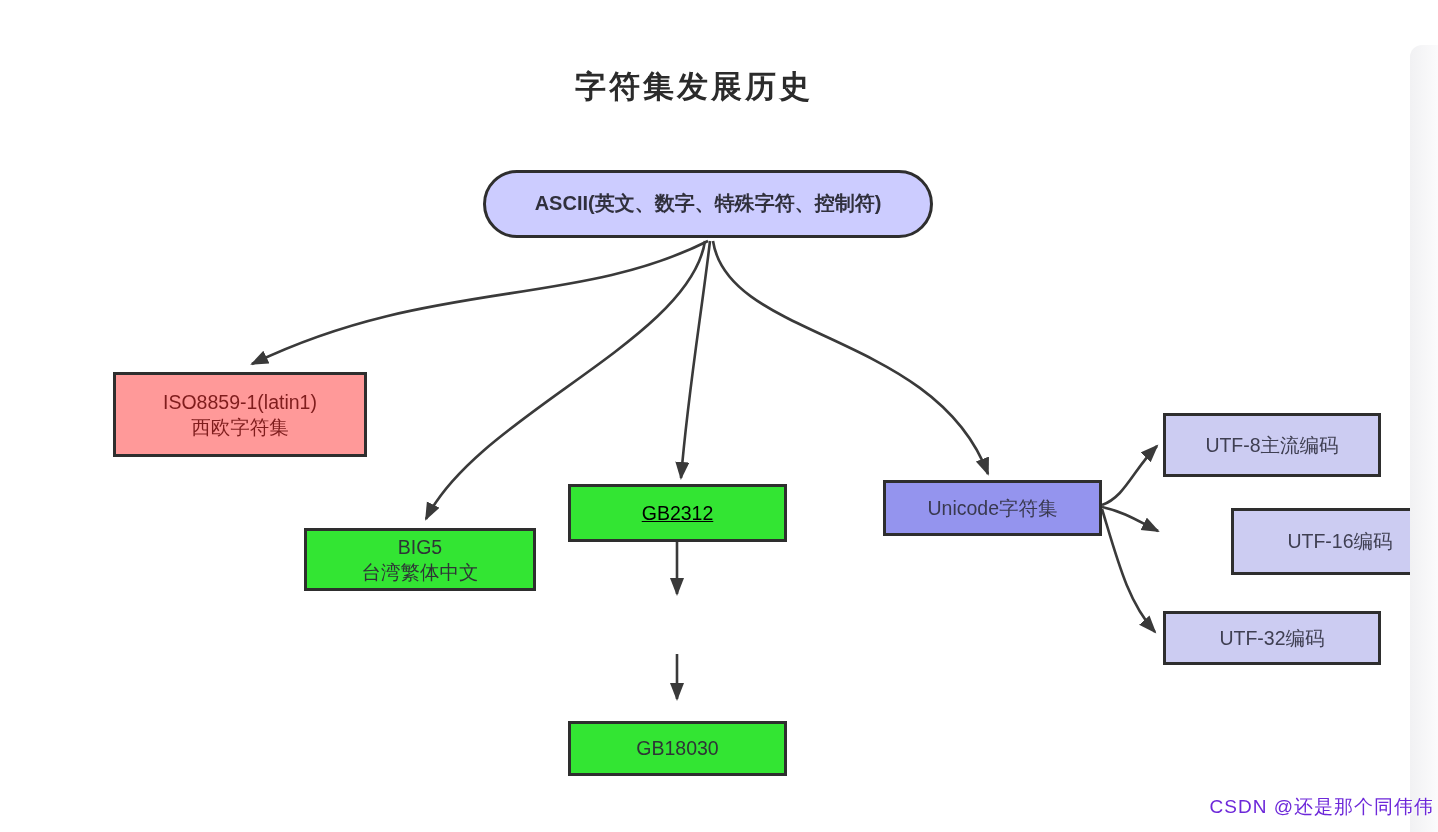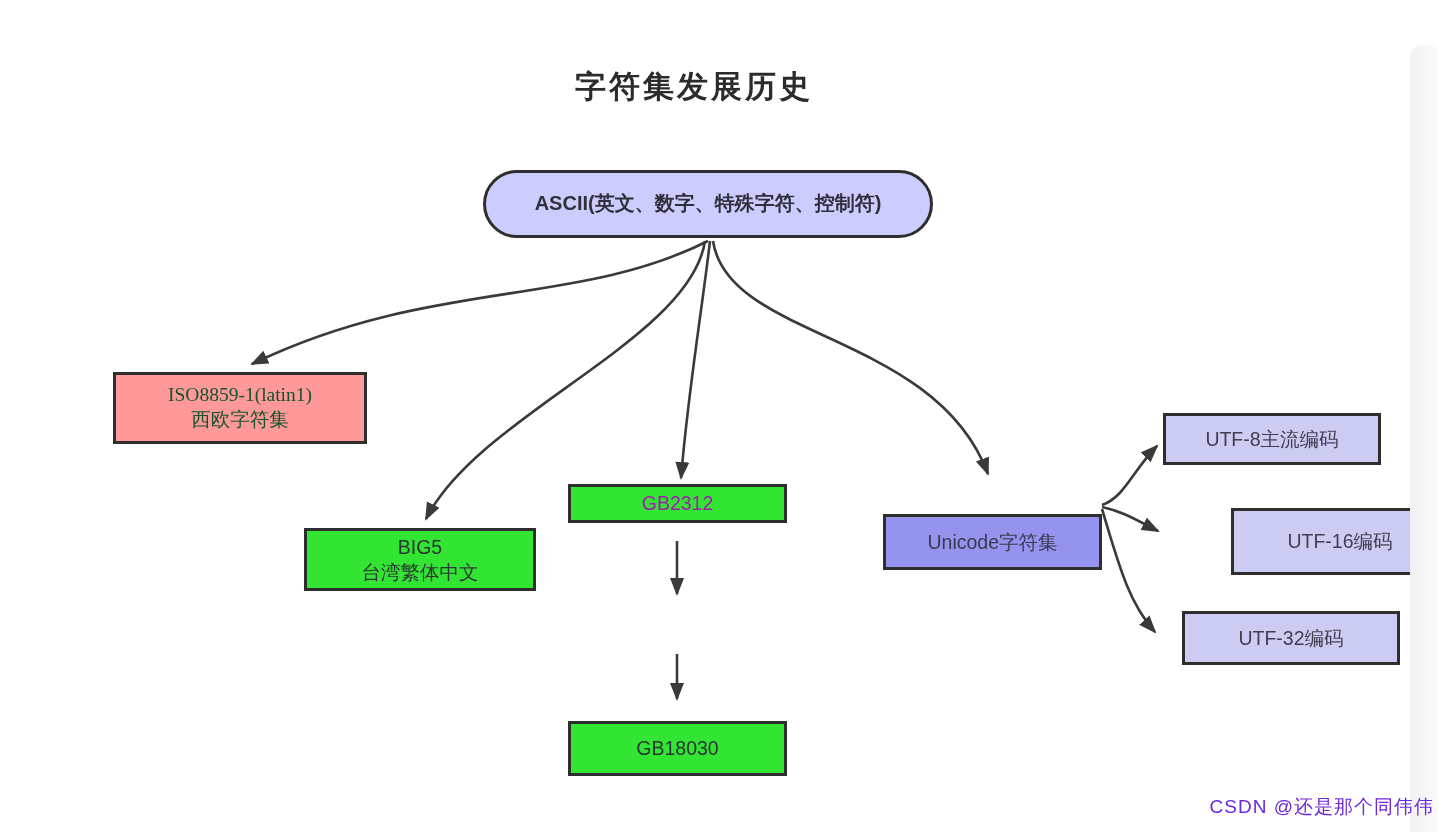--- a/index.html
+++ b/index.html
@@ -14,30 +14,30 @@
   svg.edges{position:absolute;left:0;top:0;pointer-events:none;}
   .node{
     position:absolute;box-sizing:border-box;border:3px solid #2e2e2e;
     display:flex;flex-direction:column;align-items:center;justify-content:center;
     text-align:center;font-size:19.5px;color:#3c3c50;line-height:1.28;white-space:nowrap;
   }
   .node-ascii{
     left:483px;top:170px;width:450px;height:68px;border-radius:34px;
     background:#ccccff;font-weight:bold;font-size:20px;color:#30303d;
   }
-  .node-iso{left:113px;top:372px;width:254px;height:72px;background:#ff9999;color:#14532d;font-family:Liberation Serif, serif;}
+  .node-iso{left:113px;top:372px;width:254px;height:85px;background:#ff9999;color:#7f1d1d;}
   .node-big5{left:304px;top:528px;width:232px;height:63px;background:#33e533;color:#2e3536;text-align:right;}
-  .node-gb2312{left:568px;top:484px;width:219px;height:39px;background:#33e533;color:#a21caf;}
+  .node-gb2312{left:568px;top:484px;width:219px;height:58px;background:#33e533;color:#000000;text-decoration:underline;}
   .node-gbk{left:568px;top:600px;width:219px;height:54px;background:#33e533;color:#2e3536;}
   .node-gb18030{left:568px;top:705px;width:219px;height:55px;background:#33e533;color:#2e3536;margin-top:16px;}
-  .node-unicode{left:883px;top:480px;width:219px;height:56px;background:#9494ee;color:#39394f;margin-top:34px;}
+  .node-unicode{left:883px;top:480px;width:219px;height:56px;background:#9494ee;color:#39394f;}
   .node-utf{background:#ccccf2;color:#3f3f52;}
-  .node-utf8{left:1163px;top:413px;width:218px;height:52px;}
+  .node-utf8{left:1163px;top:413px;width:218px;height:64px;}
   .node-utf16{left:1231px;top:508px;width:218px;height:67px;}
-  .node-utf32{left:1163px;top:611px;width:218px;height:54px;margin-left:19px;}
+  .node-utf32{left:1163px;top:611px;width:218px;height:54px;}
   #page-edge-strip{
     position:absolute;left:1410px;top:45px;width:28px;height:787px;
     background:linear-gradient(to right,#f1f1f3,#fbfbfc);
     border-top-left-radius:12px;
   }
   #watermark{
     position:absolute;top:794px;right:4px;font-size:19px;color:#6d28d9;
     text-shadow:1px 1px 1px rgba(255,255,255,.9);letter-spacing:1px;white-space:nowrap;
   }
 </style>

